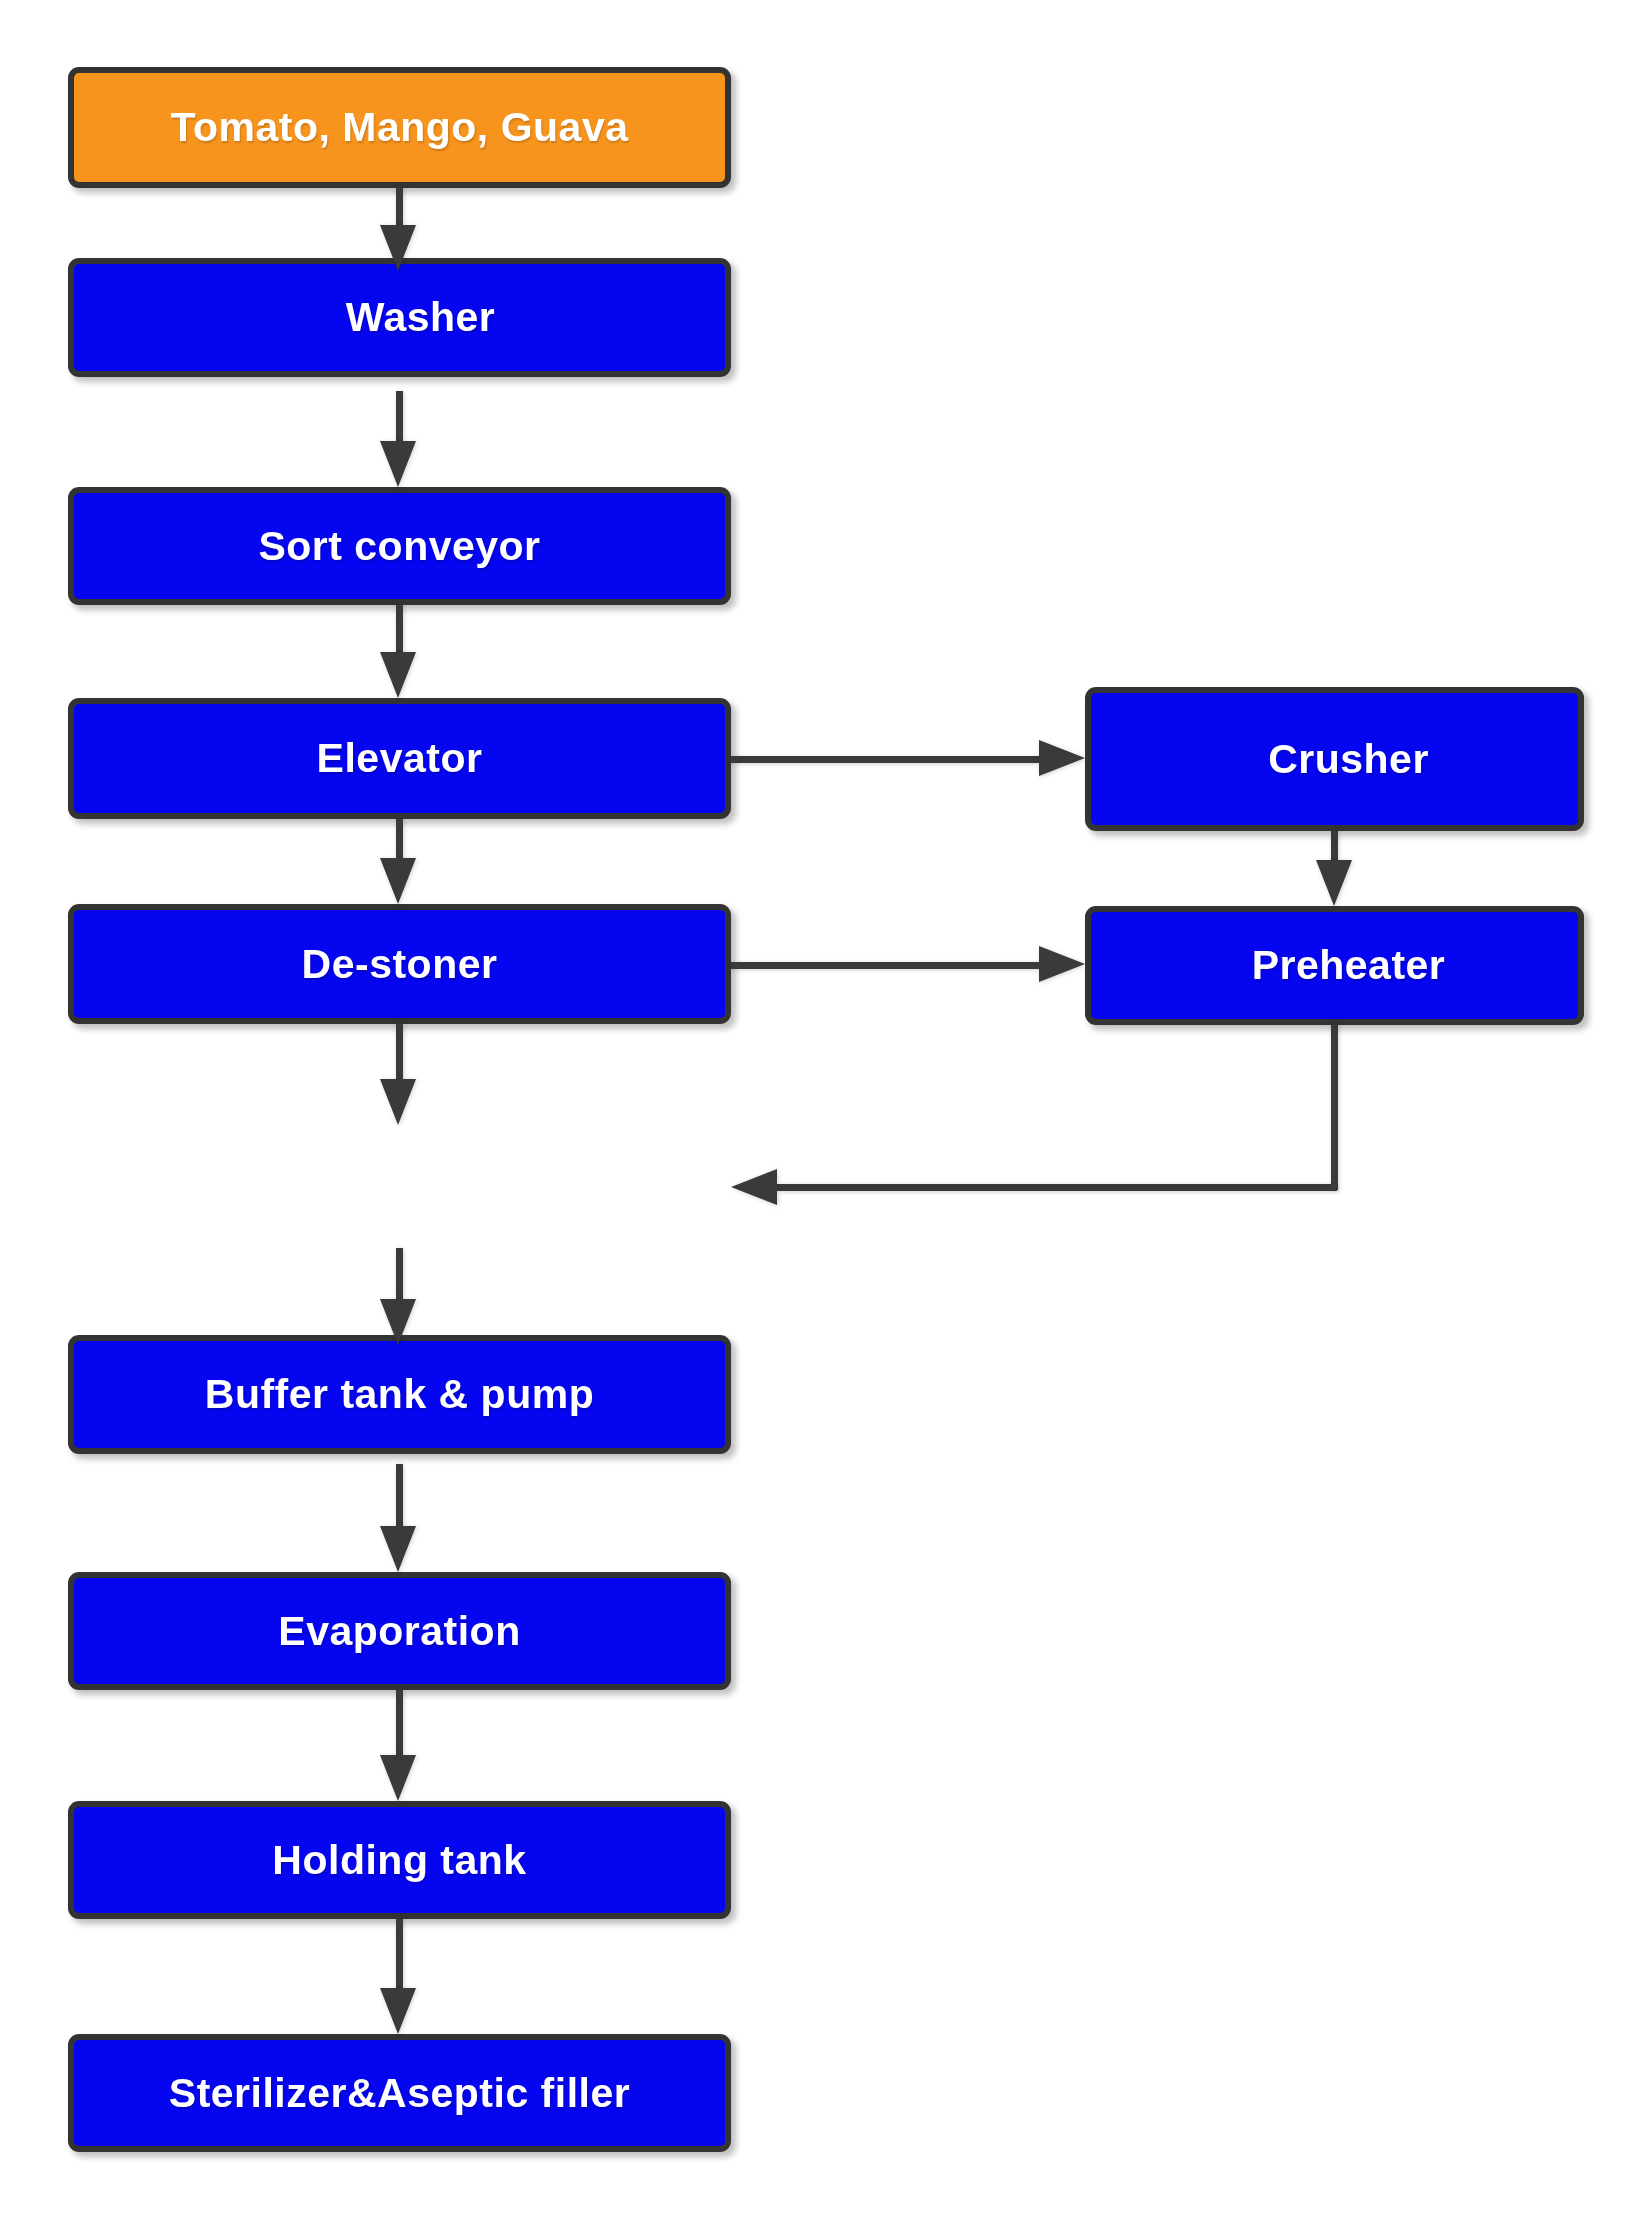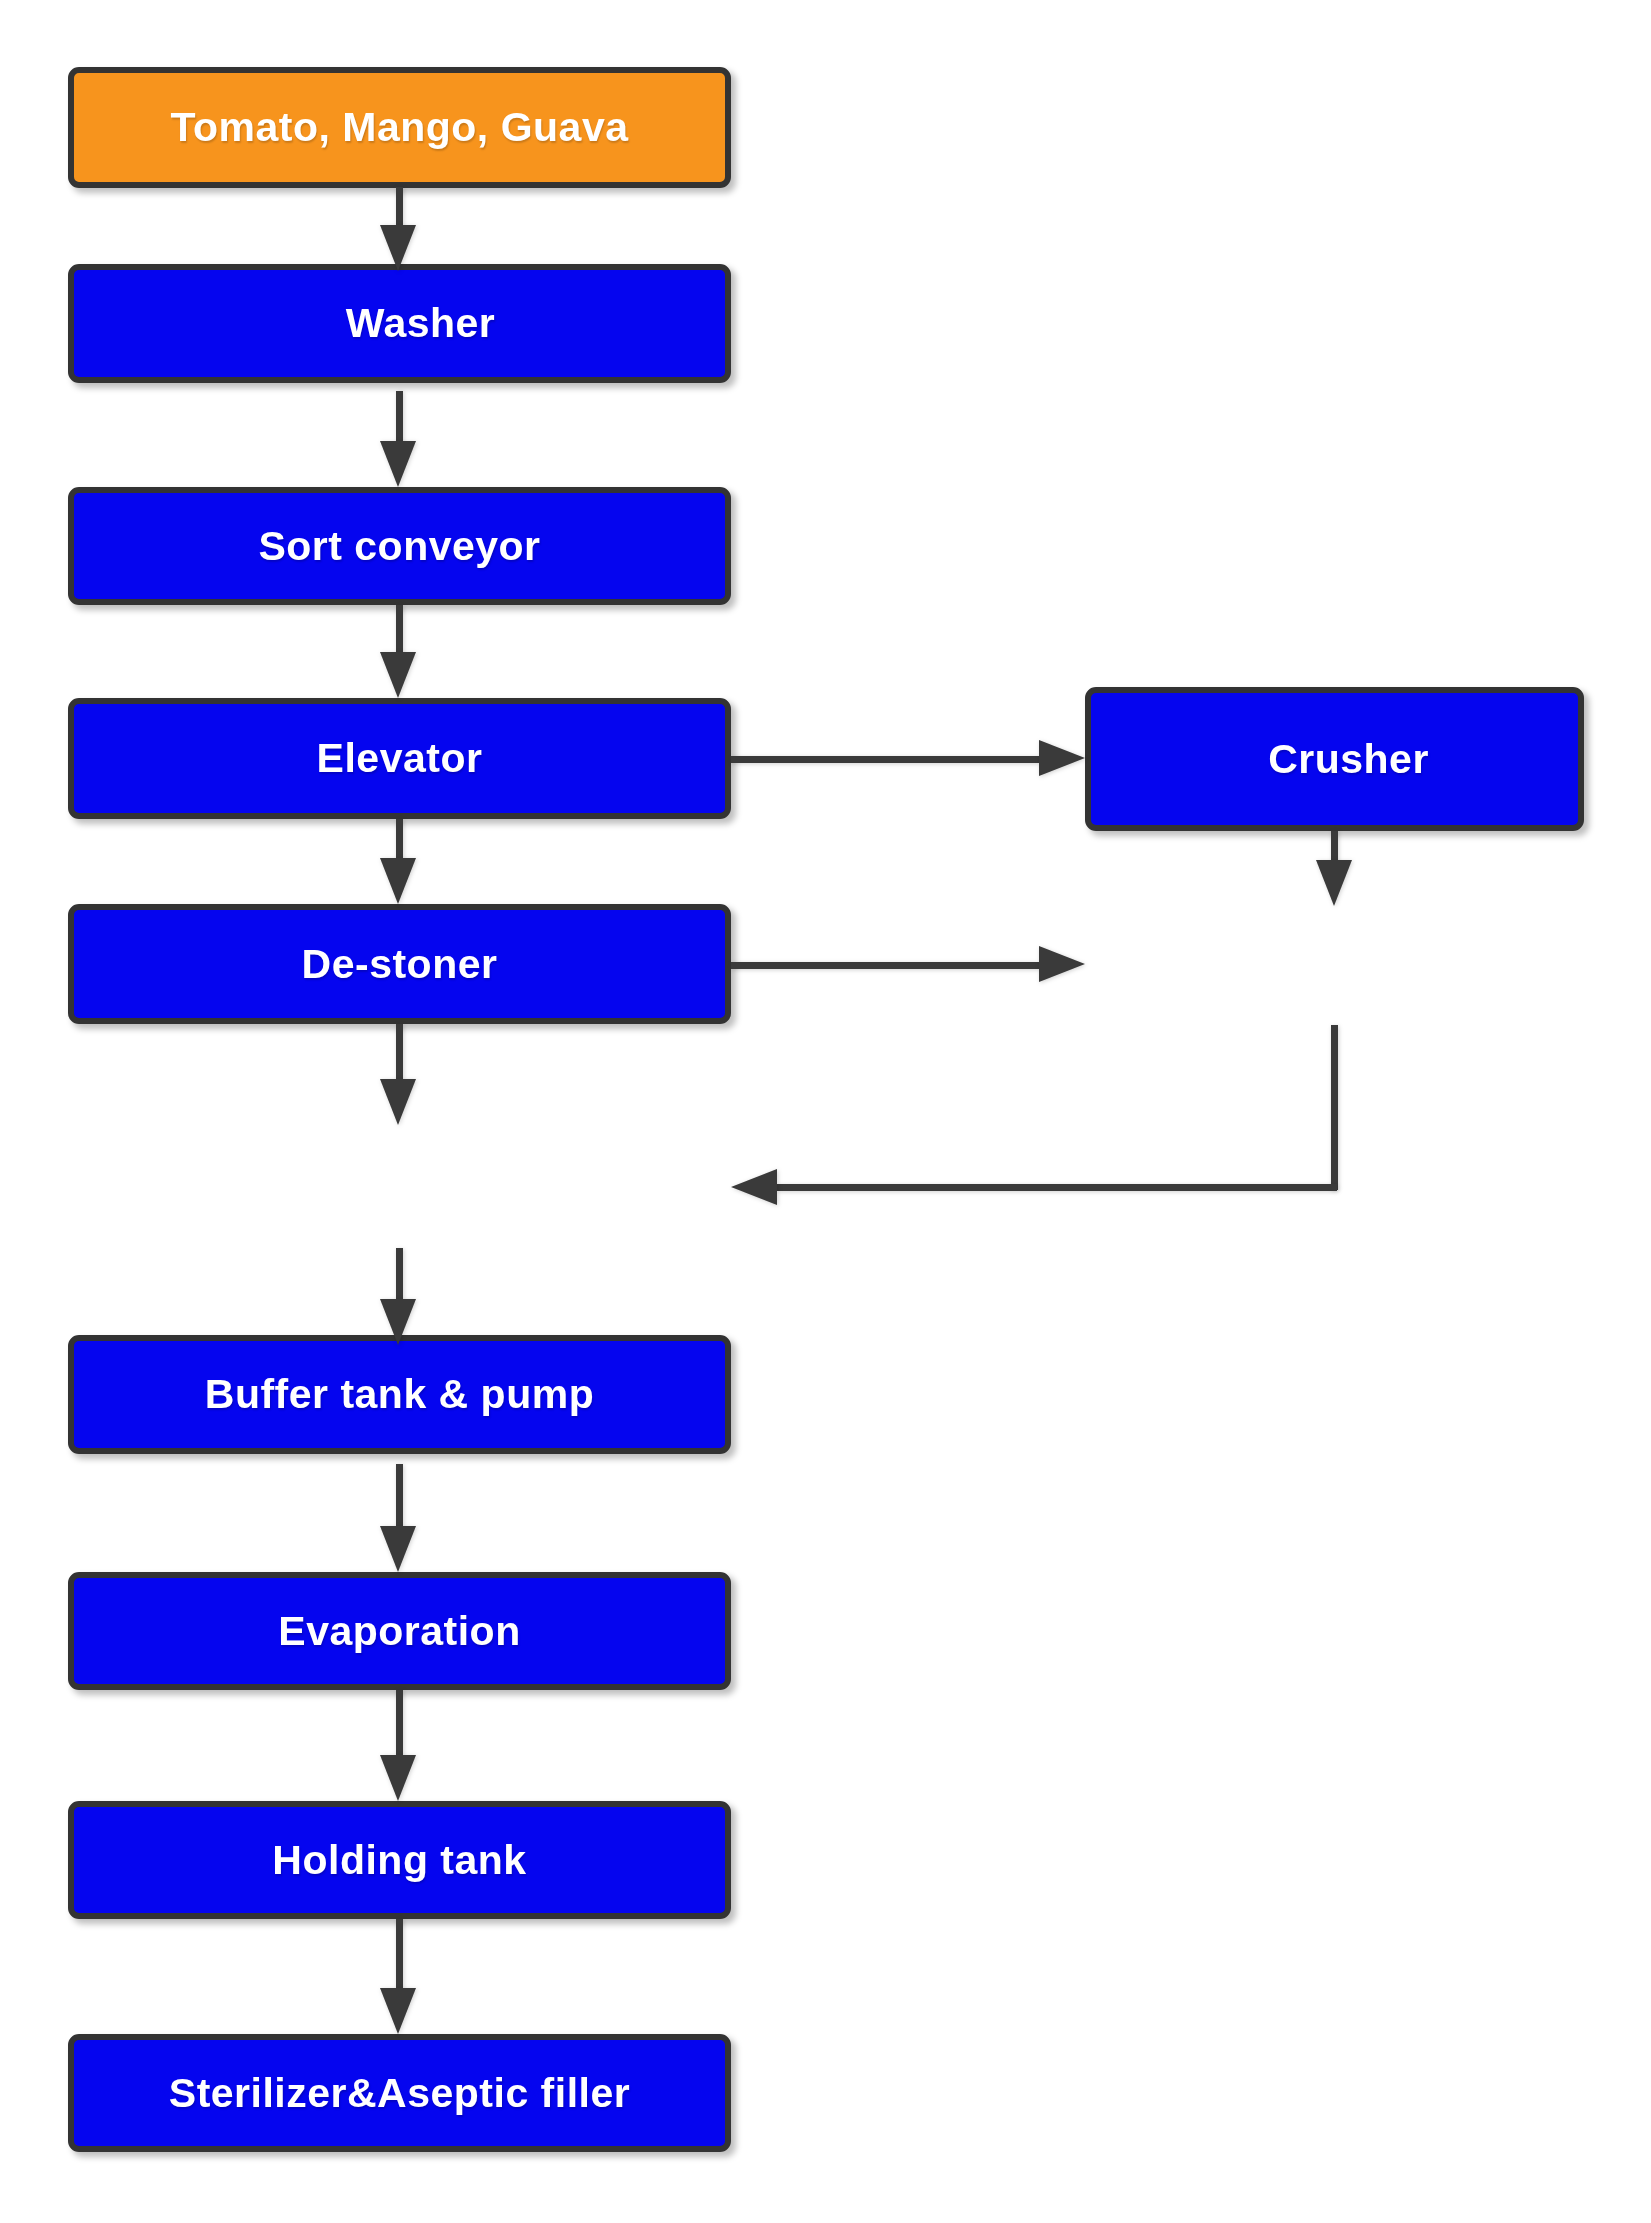--- a/index.html
+++ b/index.html
@@ -71,21 +71,21 @@
   }
 </style>
 </head>
 <body style="background: rgb(255, 255, 255);">
 
 <div class="canvas">
 
   <div class="node source" style="top:67px;height:121px;">
     <span class="lbl">Tomato, Mango, Guava</span>
   </div>
-  <div class="node" style="top:264px;height:119px;padding-left:42px;">
+  <div class="node" style="top:258px;height:119px;padding-left:42px;">
     <span class="lbl">Washer</span>
   </div>
   <div class="node" style="top:487px;height:118px;">
     <span class="lbl">Sort conveyor</span>
   </div>
   <div class="node" style="top:698px;height:121px;">
     <span class="lbl">Elevator</span>
   </div>
   <div class="node" style="top:904px;height:120px;">
     <span class="lbl">De-stoner</span>
@@ -98,20 +98,23 @@
   </div>
   <div class="node" style="top:1801px;height:118px;">
     <span class="lbl">Holding tank</span>
   </div>
   <div class="node" style="top:2034px;height:118px;">
     <span class="lbl">Sterilizer&amp;Aseptic filler</span>
   </div>
 
   <div class="node right-col" style="top:687px;height:144px;">
     <span class="lbl">Crusher</span>
+  </div>
+  <div class="node right-col" style="top:906px;height:119px;">
+    <span class="lbl">Preheater</span>
   </div>
 
   <div class="stem vstem" style="top:187px;height:42px;"></div>
   <div class="head head-down" style="top:225px;"></div>
 
   <div class="stem vstem" style="top:391px;height:54px;"></div>
   <div class="head head-down" style="top:441px;"></div>
 
   <div class="stem vstem" style="top:605px;height:51px;"></div>
   <div class="head head-down" style="top:652px;"></div>

